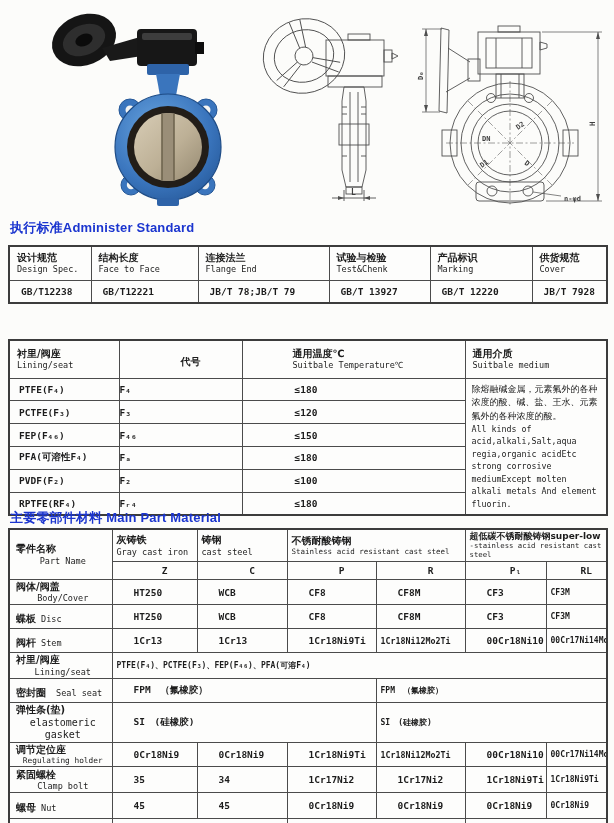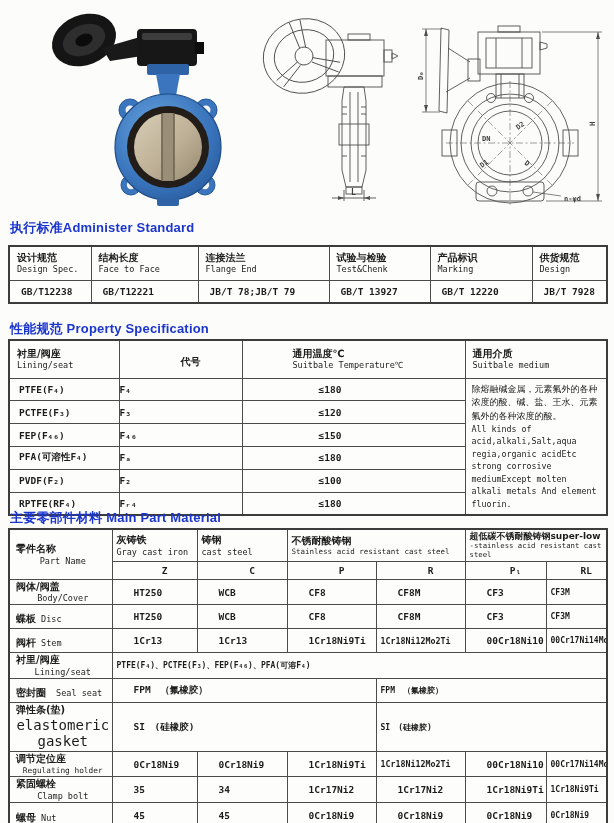--- a/index.html
+++ b/index.html
@@ -18,21 +18,21 @@
   .zh{font-size:10px;font-weight:bold;display:block;line-height:1.25;}
   .en{font-family:"DejaVu Sans Mono",monospace;font-weight:normal;font-size:8.5px;display:block;line-height:1.2;}
   .val{font-family:"DejaVu Sans Mono",monospace;font-weight:bold;font-size:9.5px;}
   th{text-align:left;padding-left:20px;}
   .pad{padding:2px 4px 2px 7px;margin-top:39px;}
   
   .t1 td.val{padding-left:11px;}
   
   .t2 .lin{padding-left:9px;text-align:left;}
   .t2 .code{text-align:left;}
-  .t2 .temp{padding-left:76px;text-align:left;}
+  .t2 .temp{padding-left:52px;text-align:left;}
   .t2 .medium{vertical-align:top;padding:4px 6px;line-height:1.5;}
   .t2 .medium .zh{font-weight:normal;font-size:9px;line-height:1.5;}
   .t2 .medium .en{font-size:8.3px;line-height:1.5;}
   
   .t3 .pn{padding:1px 2px 1px 6px;text-align:left;}
   .t3 .pn .zh{display:inline;font-weight:bold;}
   .t3 .pn .en{display:inline;text-align:center;}
   .t3 .pn.stack .zh,.t3 .pn.stack .en{display:block;}
   .t3 .pn.gap .en{margin-left:5px;}
   .t3 td.val{padding-left:21px;text-align:left;}
@@ -238,35 +238,34 @@
       <th class="pad">
         <span class="zh">试验与检验</span>
         <span class="en">Test&amp;Chenk</span>
           </th>
       <th class="pad">
         <span class="zh">产品标识</span>
         <span class="en">Marking</span>
           </th>
       <th class="pad">
         <span class="zh">供货规范</span>
-        <span class="en">Design</span>
+        <span class="en">Cover</span>
           </th>
     </tr>
     <tr style="height:23px">
       <td class="val">GB/T12238</td>
       <td class="val">GB/T12221</td>
       <td class="val">JB/T 78;JB/T 79</td>
       <td class="val">GB/T 13927</td>
       <td class="val">GB/T 12220</td>
       <td class="val">JB/T 7928</td>
     </tr>
   </tbody>
     </table>
 
-  <div class="sec-head" style="top:320px;">性能规范 Property Specification</div>
 
   <table class="t2" style="top:339px;">
     <colgroup>
       <col style="width:110px">
         <col style="width:123px">
         <col style="width:223px">
         <col style="width:142px">
     </colgroup>
     <tbody>
         <tr style="height:38px">
@@ -409,21 +408,21 @@
     <tr style="height:24px">
       <td class="pn gap">
         <span class="zh">密封圈</span>
         <span class="en">Seal seat</span></td>
       <td class="val ctr" colspan="3">FPM　（氟橡胶）</td>
       <td class="val ctr" colspan="3">FPM　（氟橡胶）</td>
     </tr>
     <tr style="height:24px">
       <td class="pn stack">
         <span class="zh">弹性条(垫)</span>
-        <span class="en" style="font-size:14px">elastomeric gasket</span>
+        <span class="en" style="font-size:10px">elastomeric gasket</span>
           </td>
       <td class="val ctr" colspan="3">SI　(硅橡胶)</td>
       <td class="val ctr" colspan="3">SI　(硅橡胶)</td>
     </tr>
     <tr style="height:24px">
       <td class="pn stack">
         <span class="zh">调节定位座</span>
         <span class="en" style="font-size:7.8px">Regulating holder</span>
           </td>
       <td class="val">0Cr18Ni9</td>

